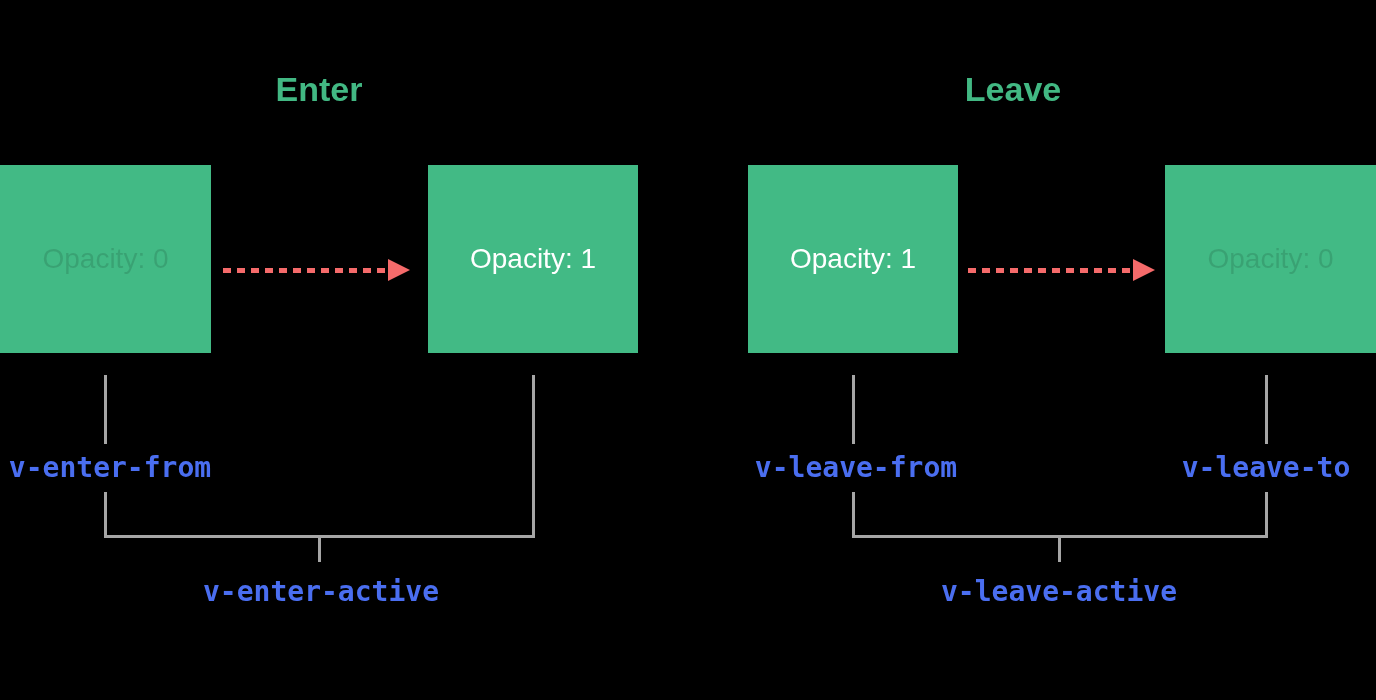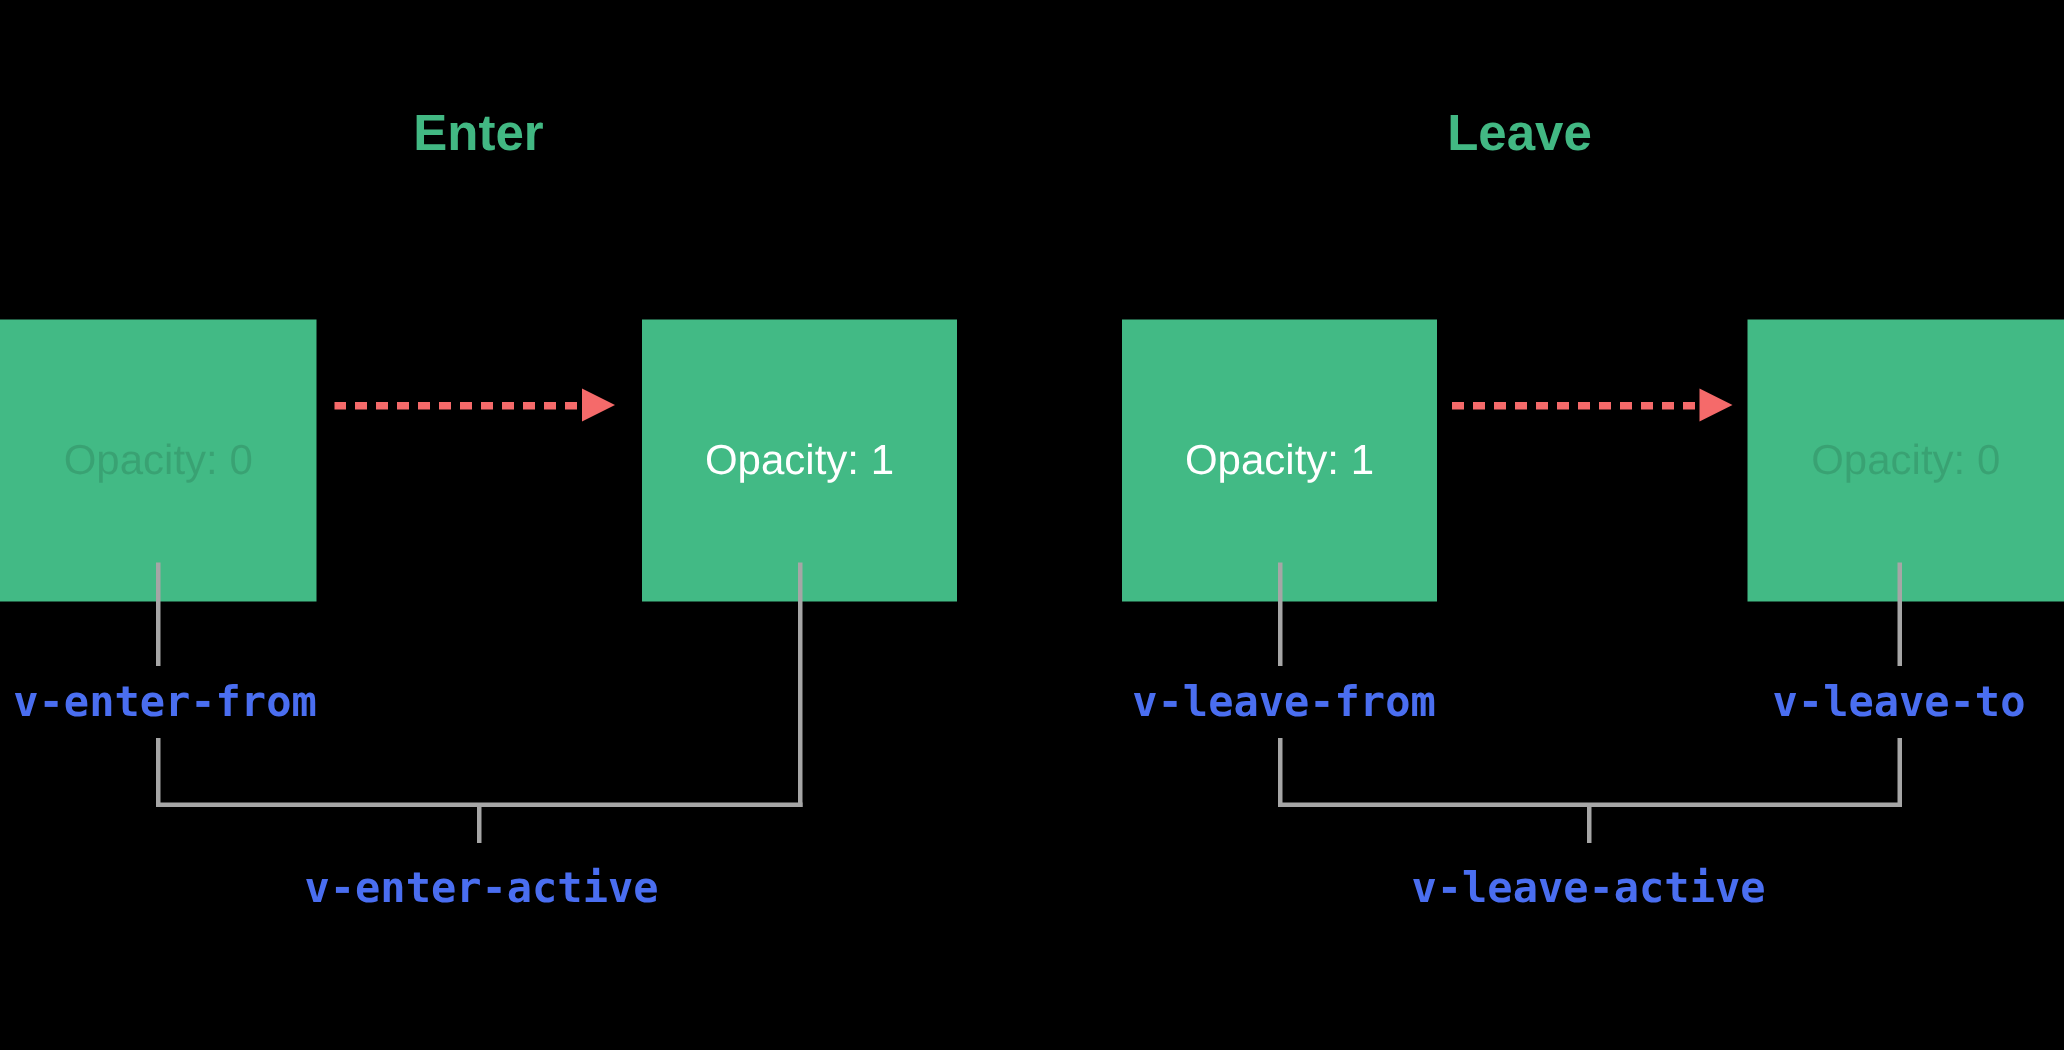--- a/index.html
+++ b/index.html
@@ -22,21 +22,20 @@
     white-space: nowrap;
   }
   .square {
     position: absolute;
     top: 165px;
     height: 188px;
     background: var(--green, #42ba85);
     display: flex;
     align-items: center;
     justify-content: center;
-    margin-top: 48px;
   }
   .box-label {
     font-size: 28px;
     font-weight: 500;
     color: var(--box-text, #fff);
     white-space: nowrap;
   }
   .box-label.faded { color: var(--faded-text, rgba(0,0,0,0.13)); }
   .arrow { position: absolute; top: 258px; height: 24px; }
   .arrow .dashes {

